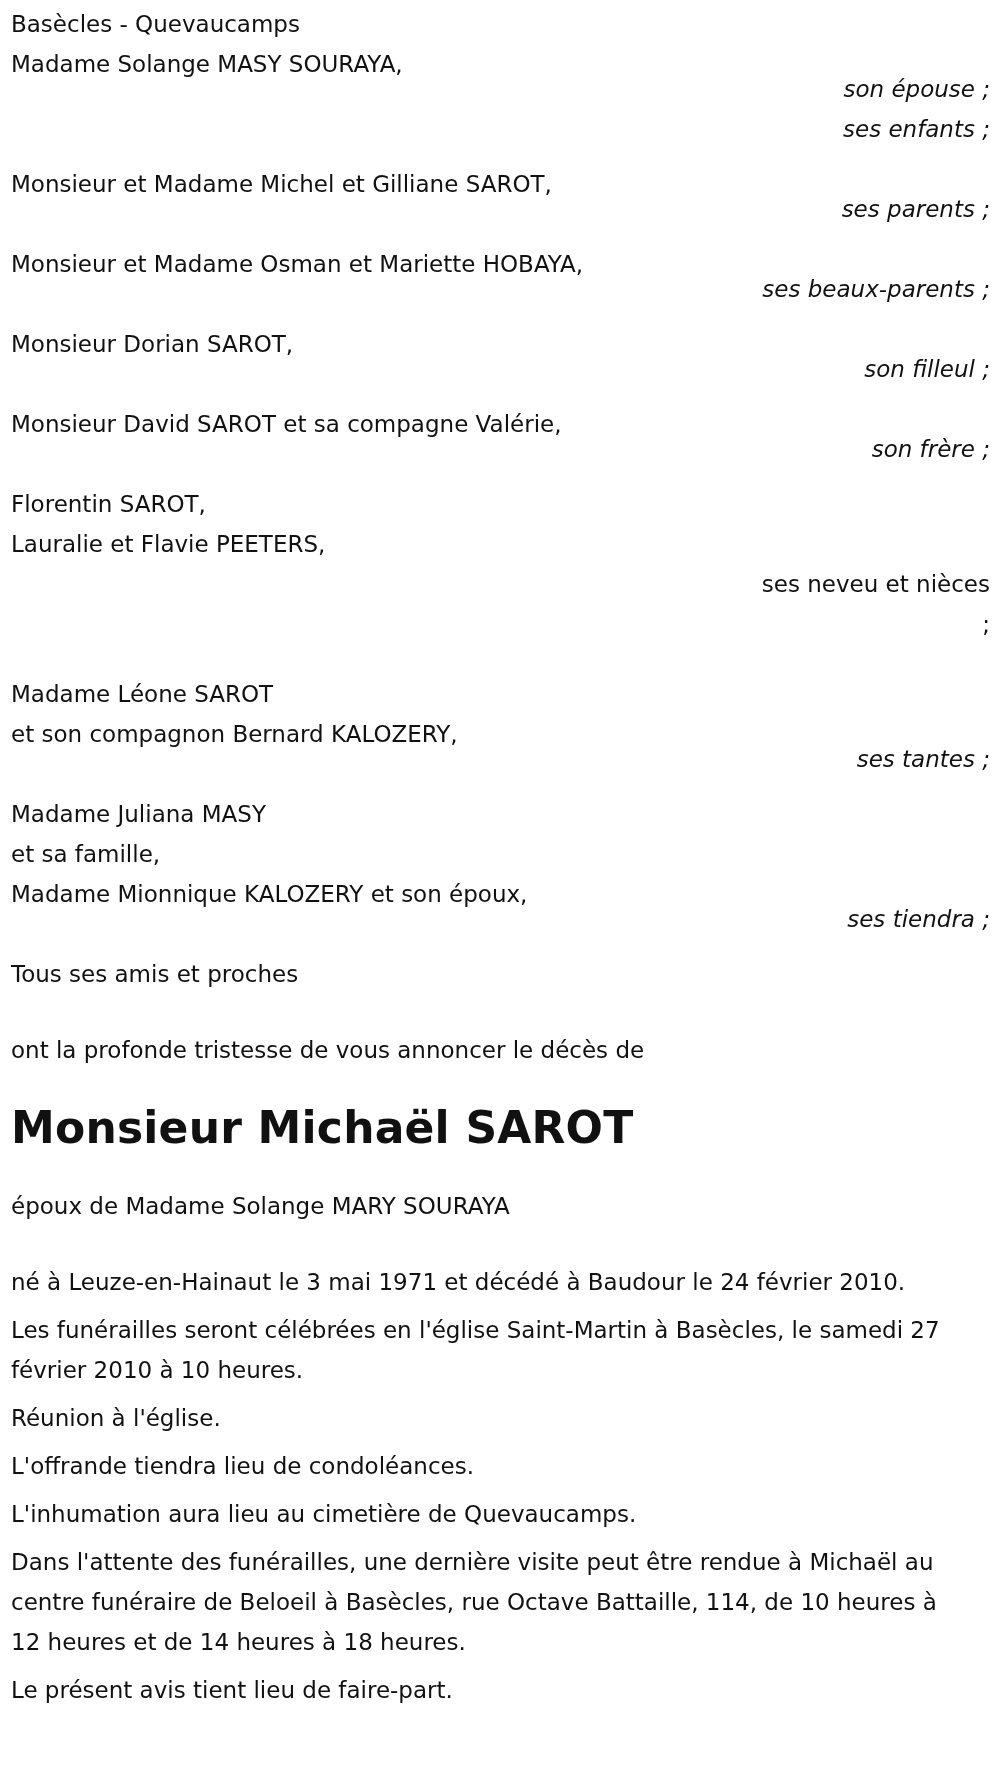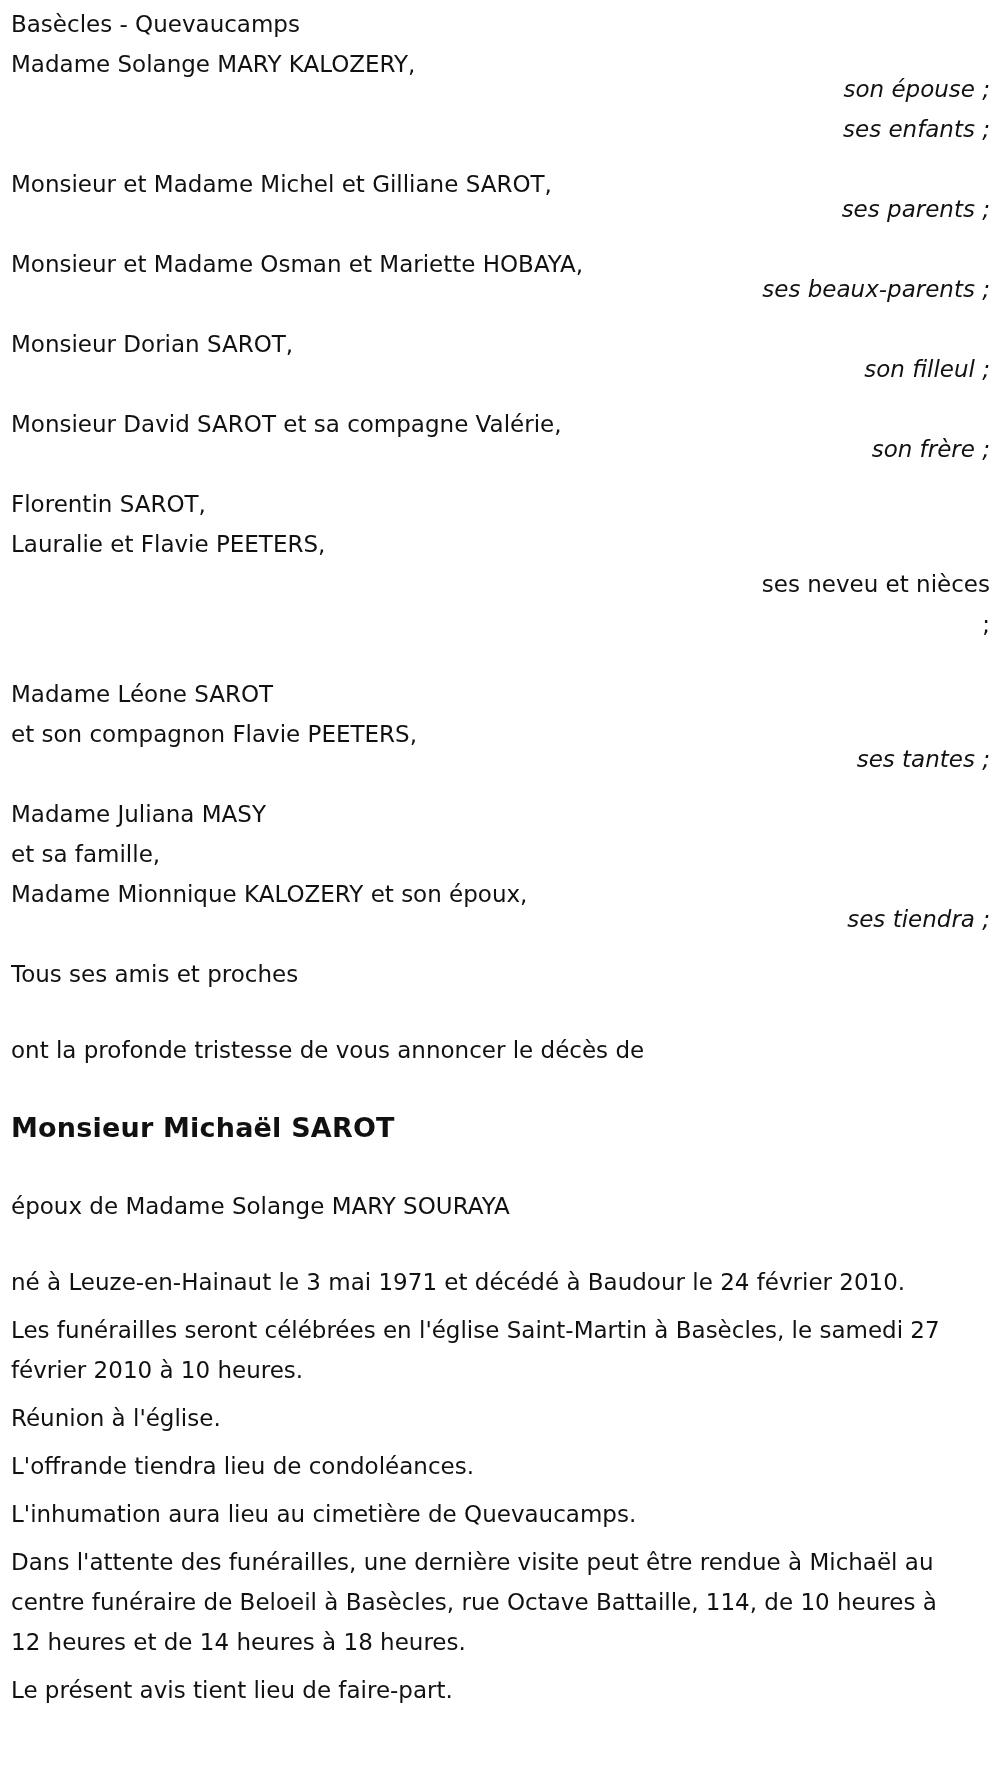--- a/index.html
+++ b/index.html
@@ -43,41 +43,41 @@
       text-align: right;
       line-height: 40px;
     }
     .spacer-sm { height: 22px; }
     .spacer-md { height: 36px; }
     .intro {
       line-height: 40px;
       margin: 0;
     }
     .deceased {
-      font-size: 27px;
+      font-size: 44px;
       font-weight: bold;
       line-height: 44px;
       margin: 0;
       letter-spacing: 0.2px;
     }
     .para {
       line-height: 40px;
       margin: 0 0 8px 0;
       width: 960px;
     }
   </style>
 </head>
 <body>
 
 <div class="page">
 
   <p class="line">Basècles - Quevaucamps</p>
 
   <div class="group">
-    <p class="line">Madame Solange MARY KALOZERY,</p>
+    <p class="line">Madame Solange MASY SOURAYA,</p>
     <p class="relation">son épouse ;</p>
   </div>
 
   <div class="group">
     <p class="relation">ses enfants ;</p>
   </div>
 
   <div class="group">
     <p class="line">Monsieur et Madame Michel et Gilliane SAROT,</p>
     <p class="relation">ses parents ;</p>
@@ -104,21 +104,21 @@
     <div class="relation-wrap">
       <div>ses neveu et nièces</div>
       <div>;</div>
     </div>
   </div>
 
   <div class="spacer-sm"></div>
 
   <div class="group">
     <p class="line">Madame Léone SAROT</p>
-    <p class="line">et son compagnon Flavie PEETERS,</p>
+    <p class="line">et son compagnon Bernard KALOZERY,</p>
     <p class="relation">ses tantes ;</p>
   </div>
 
   <div class="group">
     <p class="line">Madame Juliana MASY</p>
     <p class="line">et sa famille,</p>
     <p class="line">Madame Mionnique KALOZERY et son époux,</p>
     <p class="relation">ses tiendra ;</p>
   </div>
 

